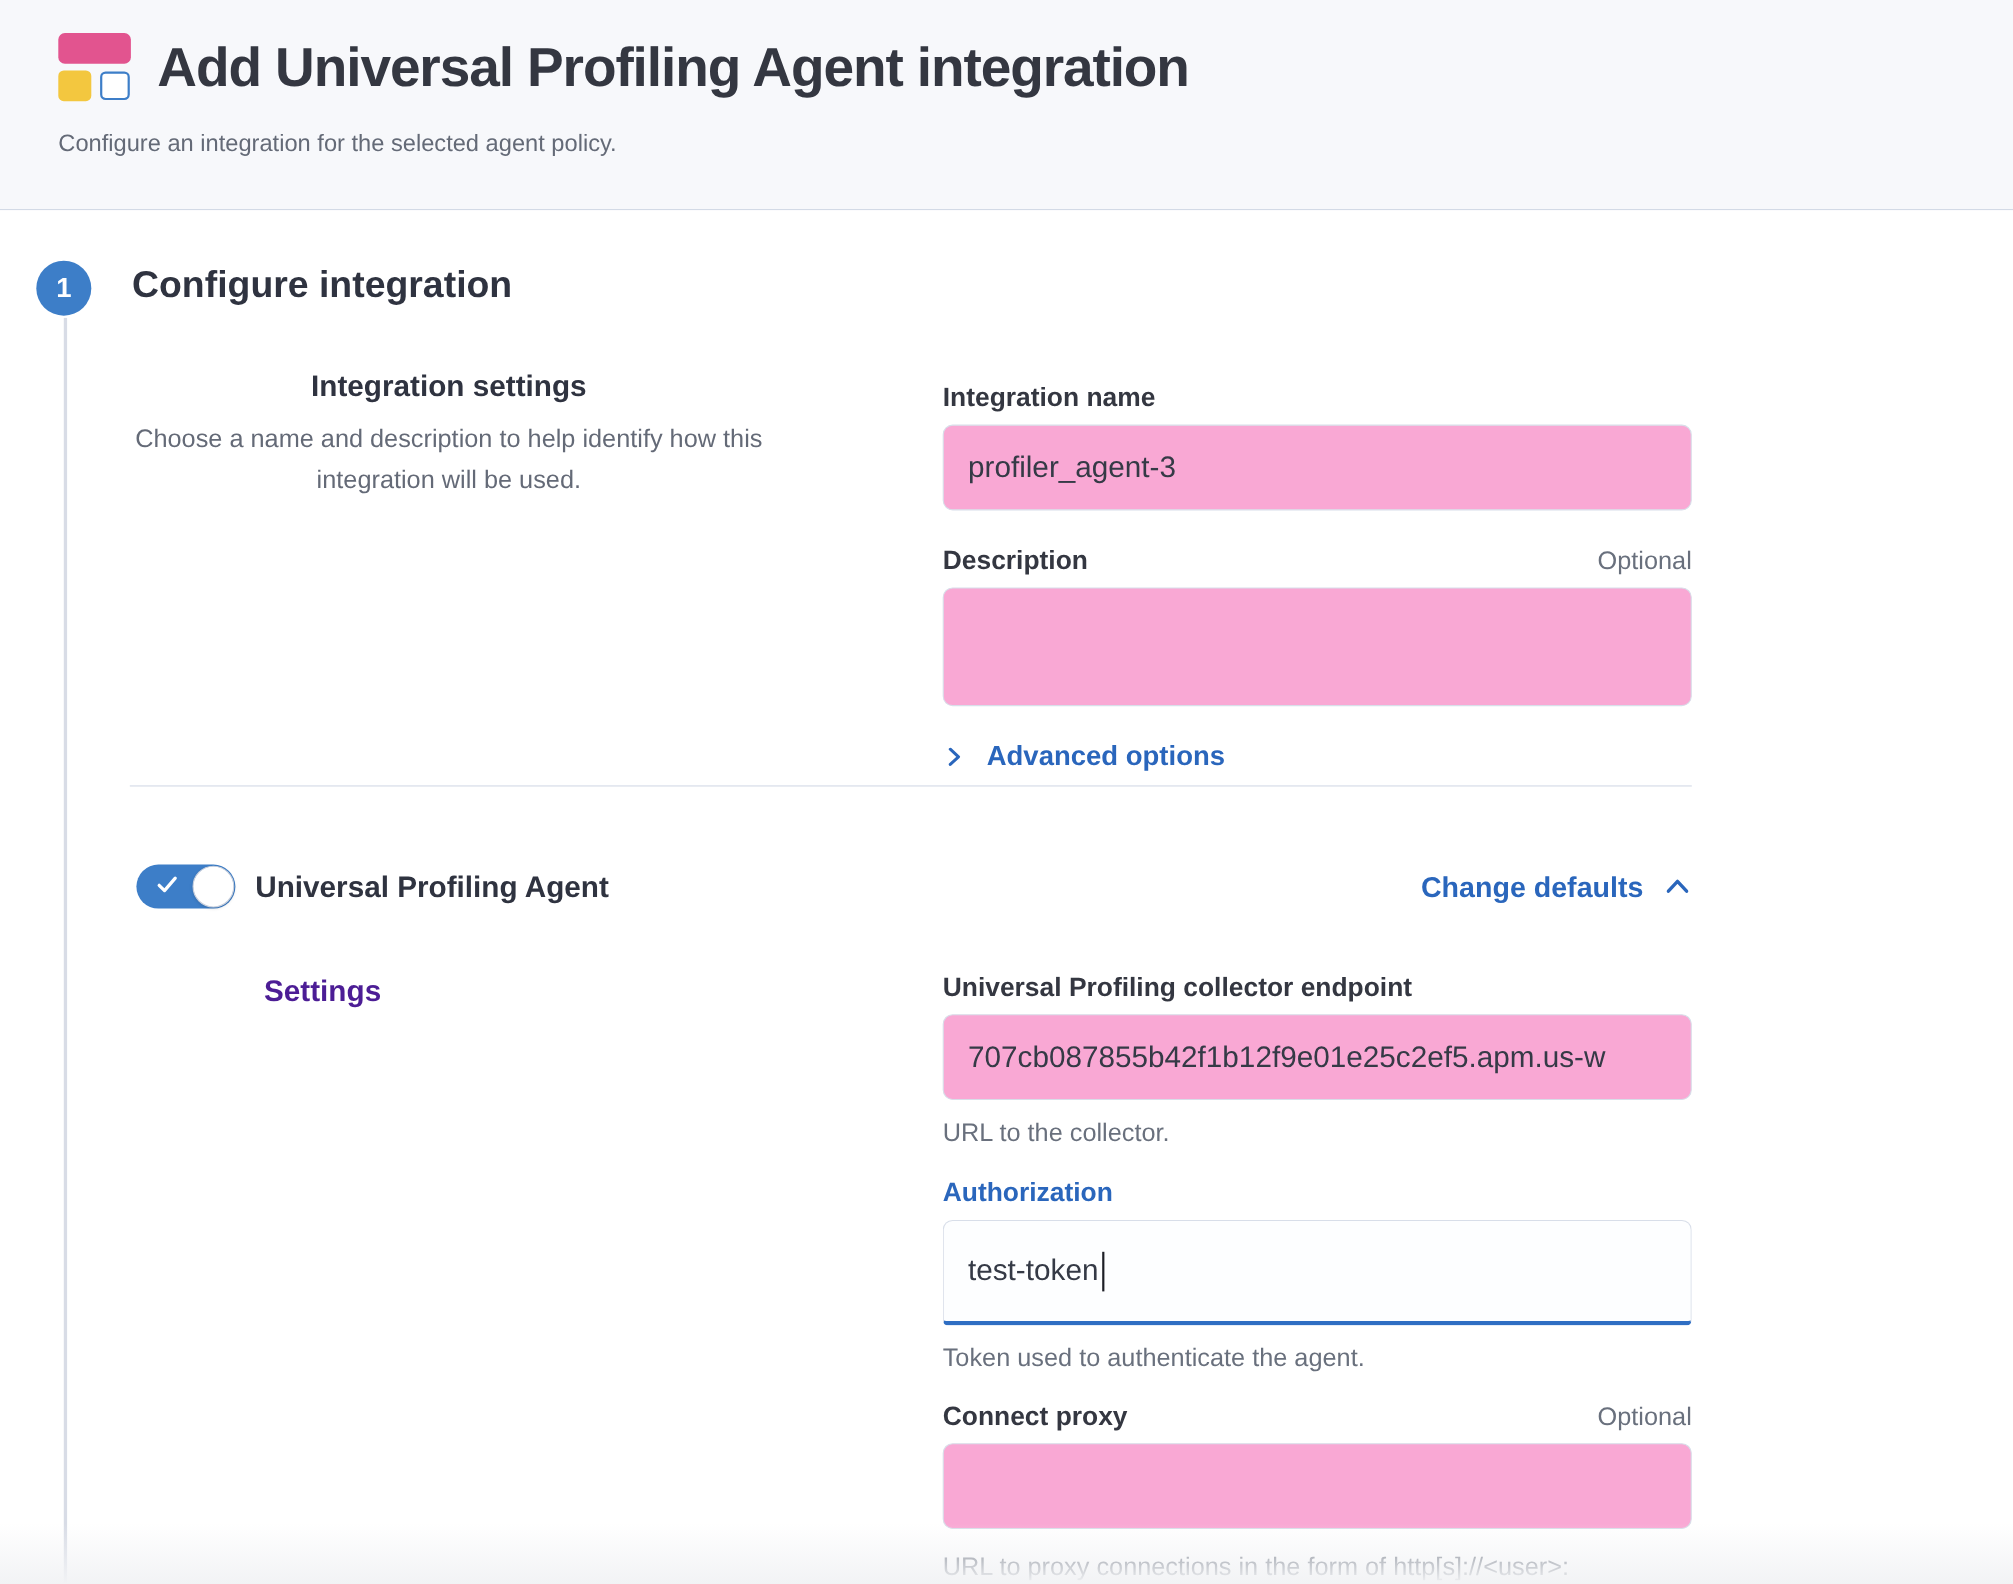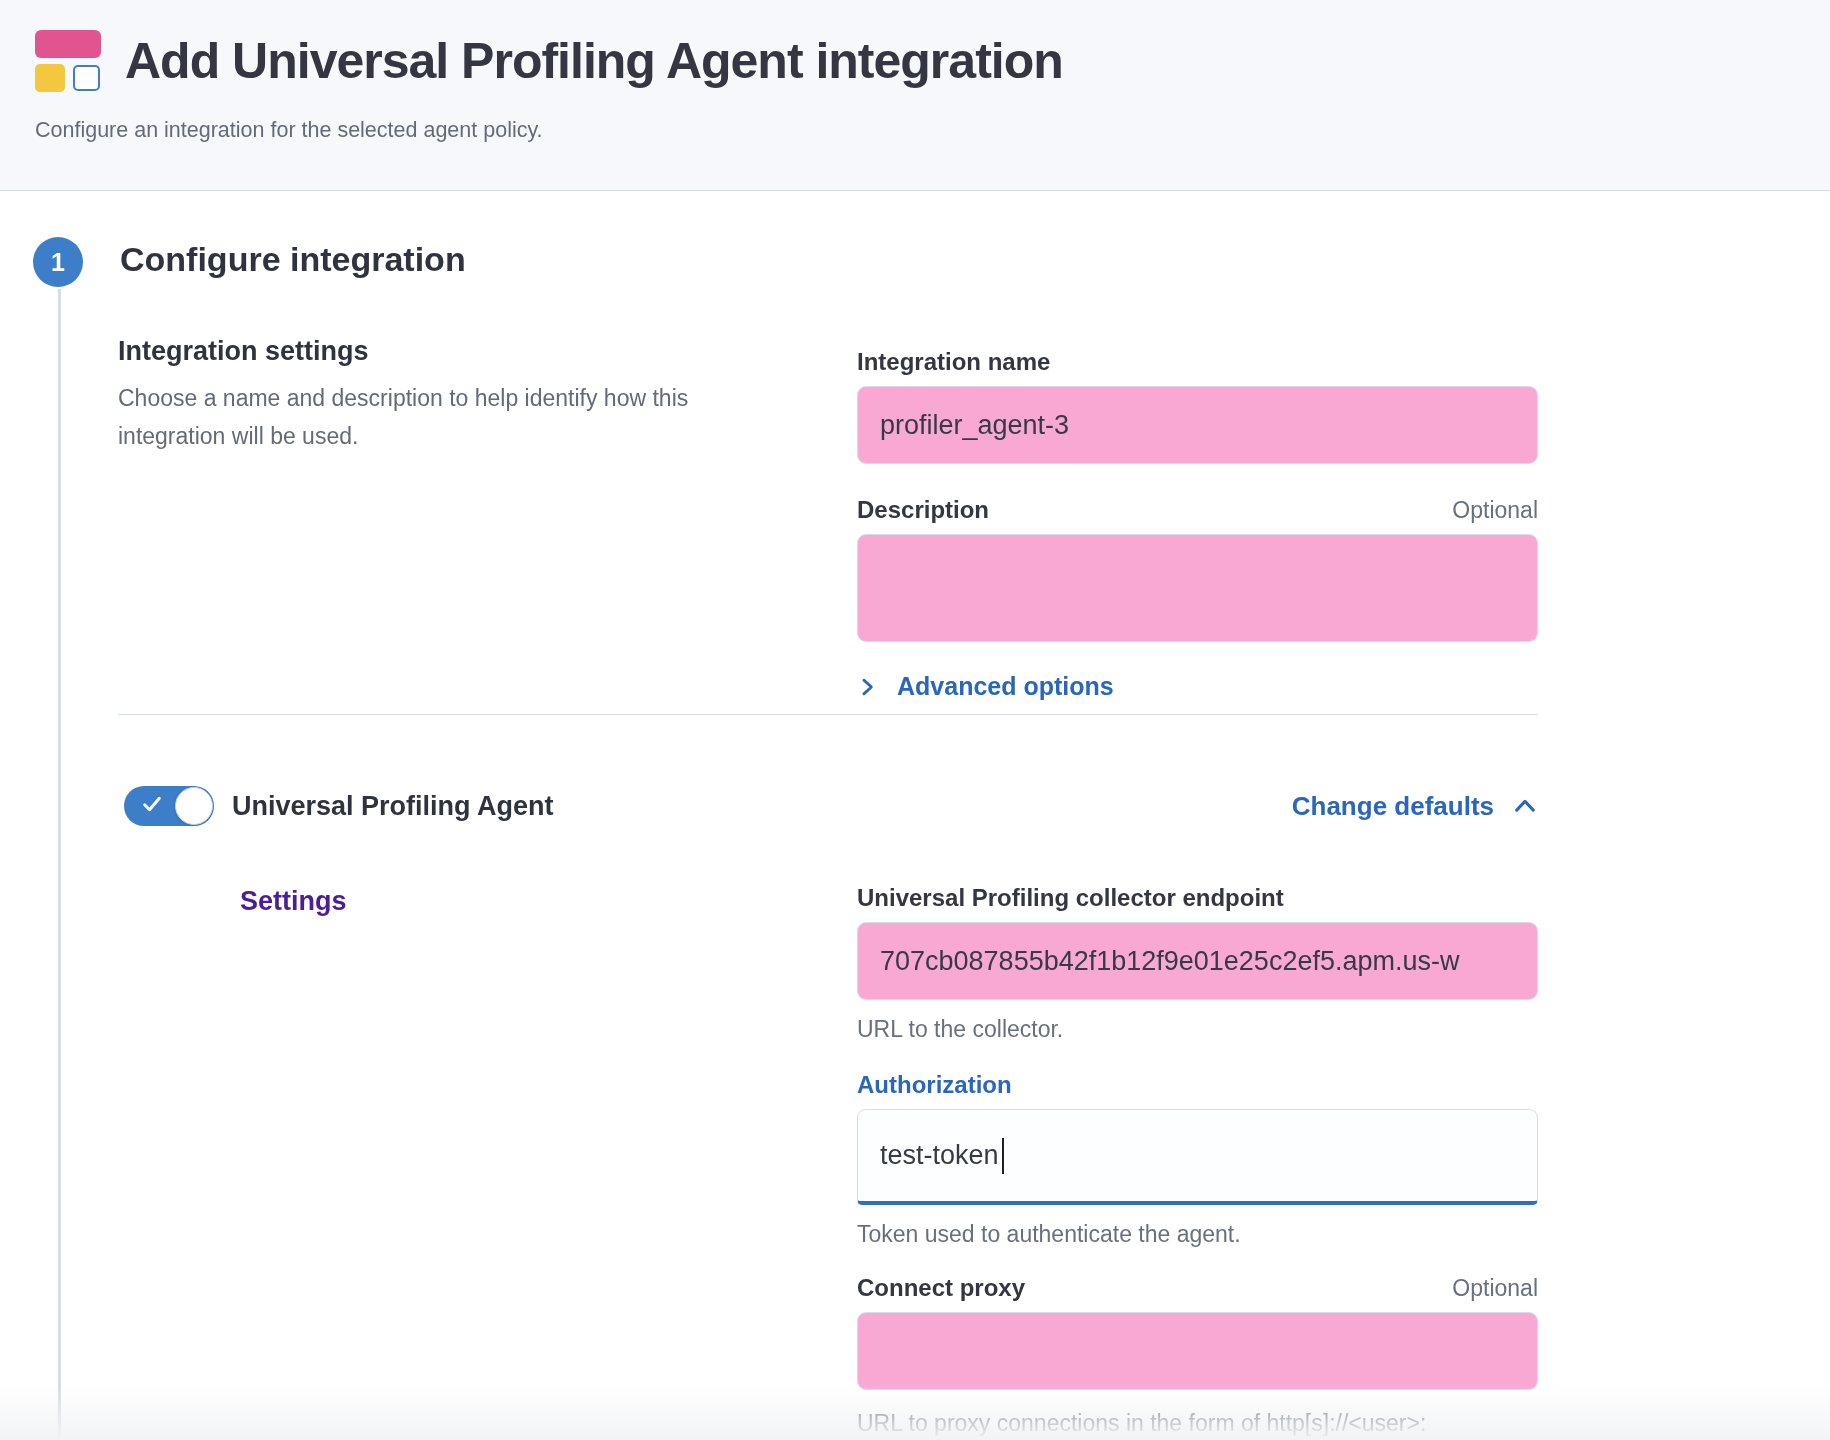--- a/index.html
+++ b/index.html
@@ -9,21 +9,21 @@
     background: #ffffff;
     color: #343741;
     overflow: hidden;
   }
   .page { position: relative; width: 1830px; height: 1440px; background:#fff; }
 
   
   .header {
     position: absolute; top: 0; left: 0; width: 1830px; height: 191px;
     background: #f7f8fb; border-bottom: 1px solid #d3dae6;
-    padding: 30px 53px 0 35px;
+    padding: 30px 53px 0 53px;
   }
   .header-top { display: flex; align-items: center; }
   .pkg-icon { position: relative; width: 66px; height: 62px; flex: 0 0 66px; }
   .pkg-icon .bar  { position: absolute; top: 0; left: 0; width: 66px; height: 28px; background: #e2548f; border-radius: 6px; }
   .pkg-icon .sq1  { position: absolute; top: 34px; left: 0; width: 30px; height: 28px; background: #f3c73f; border-radius: 5px; }
   .pkg-icon .sq2  { position: absolute; top: 35px; left: 38px; width: 27px; height: 26px; background: #ffffff; border: 2px solid #3d7ec8; border-radius: 5px; }
   .page-title {
     margin-left: 24px;
     font-size: 50px; font-weight: 700; letter-spacing: -1px; color: #343741;
   }
@@ -33,21 +33,21 @@
   .step-circle {
     position: absolute; left: 33px; top: 237px; width: 50px; height: 50px;
     background: #3d7ec8; border-radius: 50%;
     display: flex; align-items: center; justify-content: center;
     color: #fff; font-size: 25px; font-weight: 700;
   }
   .step-vline { position: absolute; left: 58px; top: 289px; width: 3px; height: 1151px; background: #d8dce6; }
   .step-title { position: absolute; left: 120px; top: 240px; font-size: 34px; font-weight: 700; color: #2f3340; }
 
   
-  .leftcol-a { position: absolute; left: 118px; top: 336px; width: 580px; }
+  .leftcol-a { position: absolute; left: 118px; top: 336px; width: 580px; text-align: center; }
   .leftcol-a h3 { font-size: 27px; font-weight: 700; color: #2f3340; }
   .leftcol-a p { margin-top: 12px; font-size: 23px; line-height: 38px; color: #646a77; }
 
   .rightcol { position: absolute; left: 857px; width: 681px; }
   .rightcol-a { top: 348px; }
   .rightcol-b { top: 884px; }
 
   .fld-label { font-size: 24px; font-weight: 700; color: #343741; }
   .fld-label.link-label { color: #2a66bc; }
   .label-row { display: flex; justify-content: space-between; align-items: baseline; }

